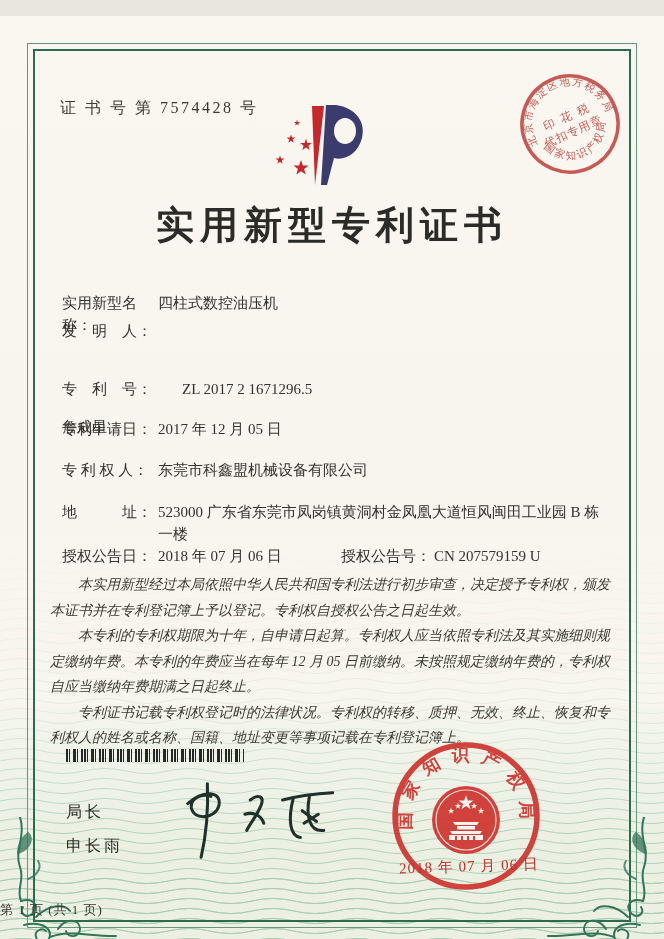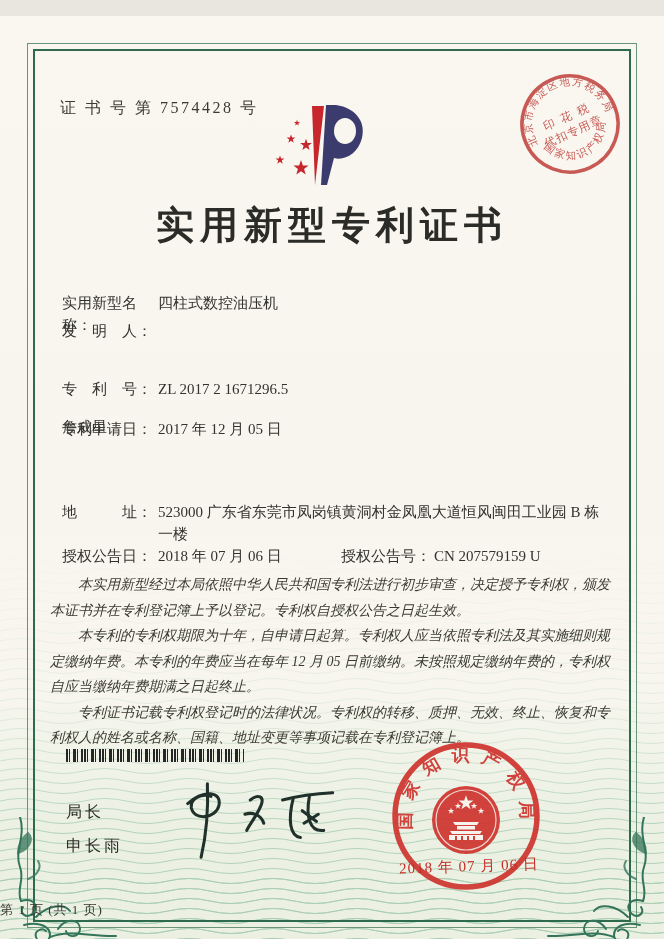--- a/index.html
+++ b/index.html
@@ -21,21 +21,21 @@
   .cert-no{position:absolute;left:60px;top:82px;font-size:16px;letter-spacing:2.5px;color:#3c3c35;z-index:3;}
   .logo{position:absolute;left:266px;top:86px;z-index:3;}
   .tax-stamp{position:absolute;left:508px;top:46px;z-index:4;opacity:.88;}
   .title{position:absolute;left:0;top:184px;width:100%;text-align:center;
          font-size:38px;font-weight:600;letter-spacing:6px;color:#2b2b27;z-index:3;}
   .frow{position:absolute;left:62px;right:44px;display:flex;font-size:15px;line-height:22px;z-index:3;color:#33332d;}
   .flab{flex:0 0 96px;}
   .fval{flex:1;}
   .grant-pair{display:flex;flex:1;text-align:center;}
   .grant-pair .flab2{flex:0 0 96px;}
-  .r1{top:276px;} .r2{top:304px;flex-direction:column;} .r3{top:362px;} .r4{top:402px;}
+  .r1{top:276px;} .r2{top:304px;flex-direction:column;} .r3{top:362px;gap:24px;} .r4{top:402px;}
   .r5{top:443px;} .r6{top:485px;} .r7{top:529px;}
   .r6 .fval{max-width:452px;}
   .body-text{position:absolute;left:50px;right:46px;top:556px;z-index:3;
              font-size:14px;line-height:25.5px;color:#3a3a31;font-style:italic;}
   .body-text p{margin:0;text-indent:2em;}
   .barcode{position:absolute;left:66px;top:733px;width:178px;height:13px;z-index:3;
     background:repeating-linear-gradient(90deg,
       #262626 0 2px, rgba(0,0,0,0) 2px 3px,
       #262626 3px 4px, rgba(0,0,0,0) 4px 7px,
       #262626 7px 10px, rgba(0,0,0,0) 10px 11px,
@@ -147,20 +147,24 @@
     <span class="flab">发　明　人：</span>
     <span class="fval">詹成星</span>
   </div>
   <div class="frow r3">
     <span class="flab">专　利　号：</span>
     <span class="fval">ZL 2017 2 1671296.5</span>
   </div>
   <div class="frow r4">
     <span class="flab">专利申请日：</span>
     <span class="fval">2017 年 12 月 05 日</span>
+  </div>
+  <div class="frow r5">
+    <span class="flab">专 利 权 人：</span>
+    <span class="fval">东莞市科鑫盟机械设备有限公司</span>
   </div>
   <div class="frow r6">
     <span class="flab">地　　　址：</span>
     <span class="fval">523000 广东省东莞市凤岗镇黄洞村金凤凰大道恒风闽田工业园 B 栋一楼</span>
   </div>
   <div class="frow r7">
     <span class="flab">授权公告日：</span>
     <span class="fval" style="flex:0 0 180px">2018 年 07 月 06 日</span>
     <span class="grant-pair">
       <span class="flab2">授权公告号：</span>

